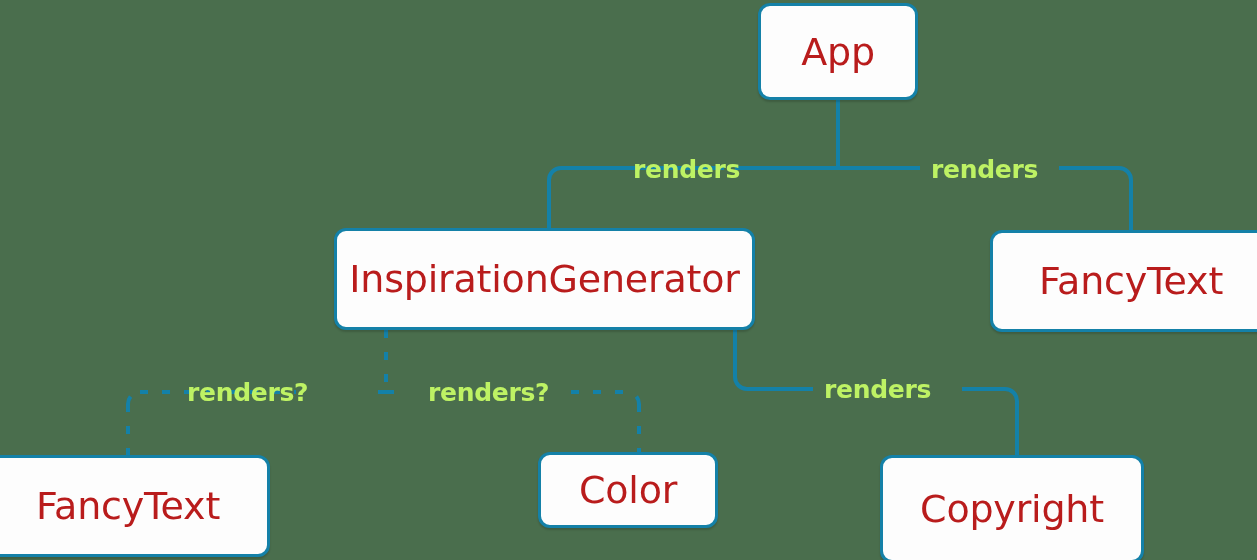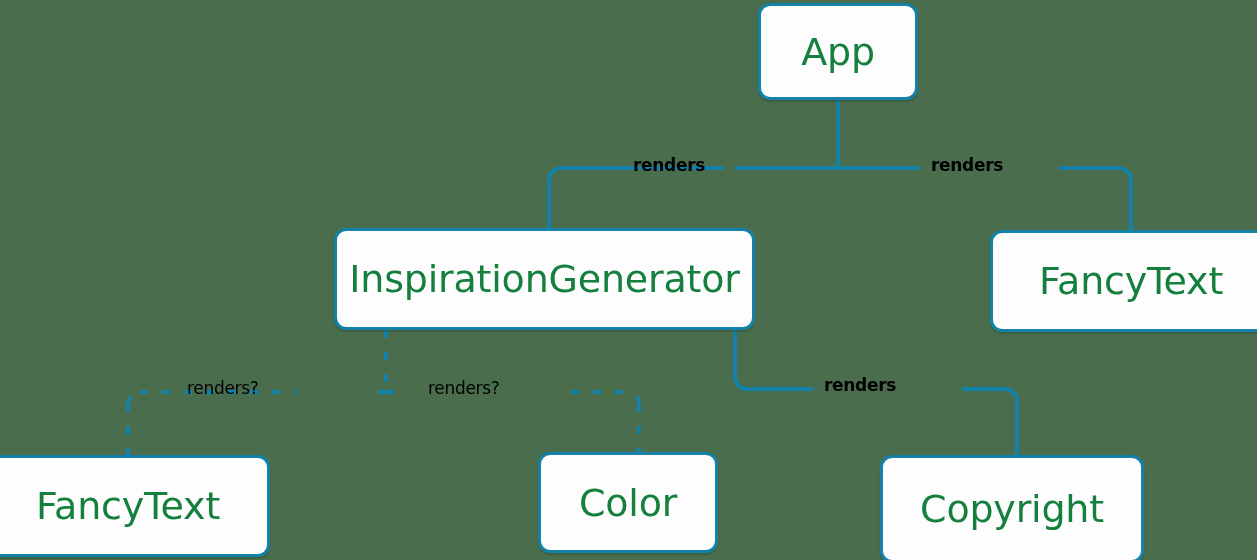--- a/index.html
+++ b/index.html
@@ -27,36 +27,36 @@
   }
   .node {
     position: absolute;
     box-sizing: border-box;
     background: #fdfdfd;
     border: 3px solid #1481a8;
     border-radius: 12px;
     display: flex;
     align-items: center;
     justify-content: center;
-    color: #15803d;
+    color: #b91c1c;
     font-size: 38px;
     font-weight: 400;
     letter-spacing: -0.2px;
     white-space: nowrap;
     box-shadow: 0 2px 2px rgba(0,0,0,0.16);
   }
   .edge-label {
     position: absolute;
-    color: #000000;
-    font-size: 17px;
+    color: #bef264;
+    font-size: 25px;
     font-weight: 700;
     white-space: nowrap;
     letter-spacing: -0.3px;
   }
-  .edge-label.dashed-label { font-weight: 400; }
+  .edge-label.dashed-label { font-weight: 700; }
 </style>
 </head>
 <body>
 
 <div id="diagram-root">
 
   <svg id="edge-layer" viewBox="0 0 1257 560" width="1257" height="560" xmlns="http://www.w3.org/2000/svg">
 
     <path d="M 838 100 L 838 168" fill="none" stroke="#1481a8" stroke-width="4" stroke-linecap="butt"></path>
 
@@ -82,21 +82,21 @@
   </div>
 
   <div class="node" style="left:990px; top:230px; width:282px; height:102px;">
     <span>FancyText</span>
   </div>
 
   <div class="node" style="left:-14px; top:455px; width:284px; height:102px;">
     <span>FancyText</span>
   </div>
 
-  <div class="node" style="left:538px; top:452px; width:180px; height:101px;">
+  <div class="node" style="left:538px; top:452px; width:180px; height:76px;">
     <span>Color</span>
   </div>
 
   <div class="node" style="left:880px; top:455px; width:264px; height:108px;">
     <span>Copyright</span>
   </div>
 
   <div class="edge-label" style="left:633px; top:155px;">renders</div>
 
   <div class="edge-label" style="left:931px; top:155px;">renders</div>

